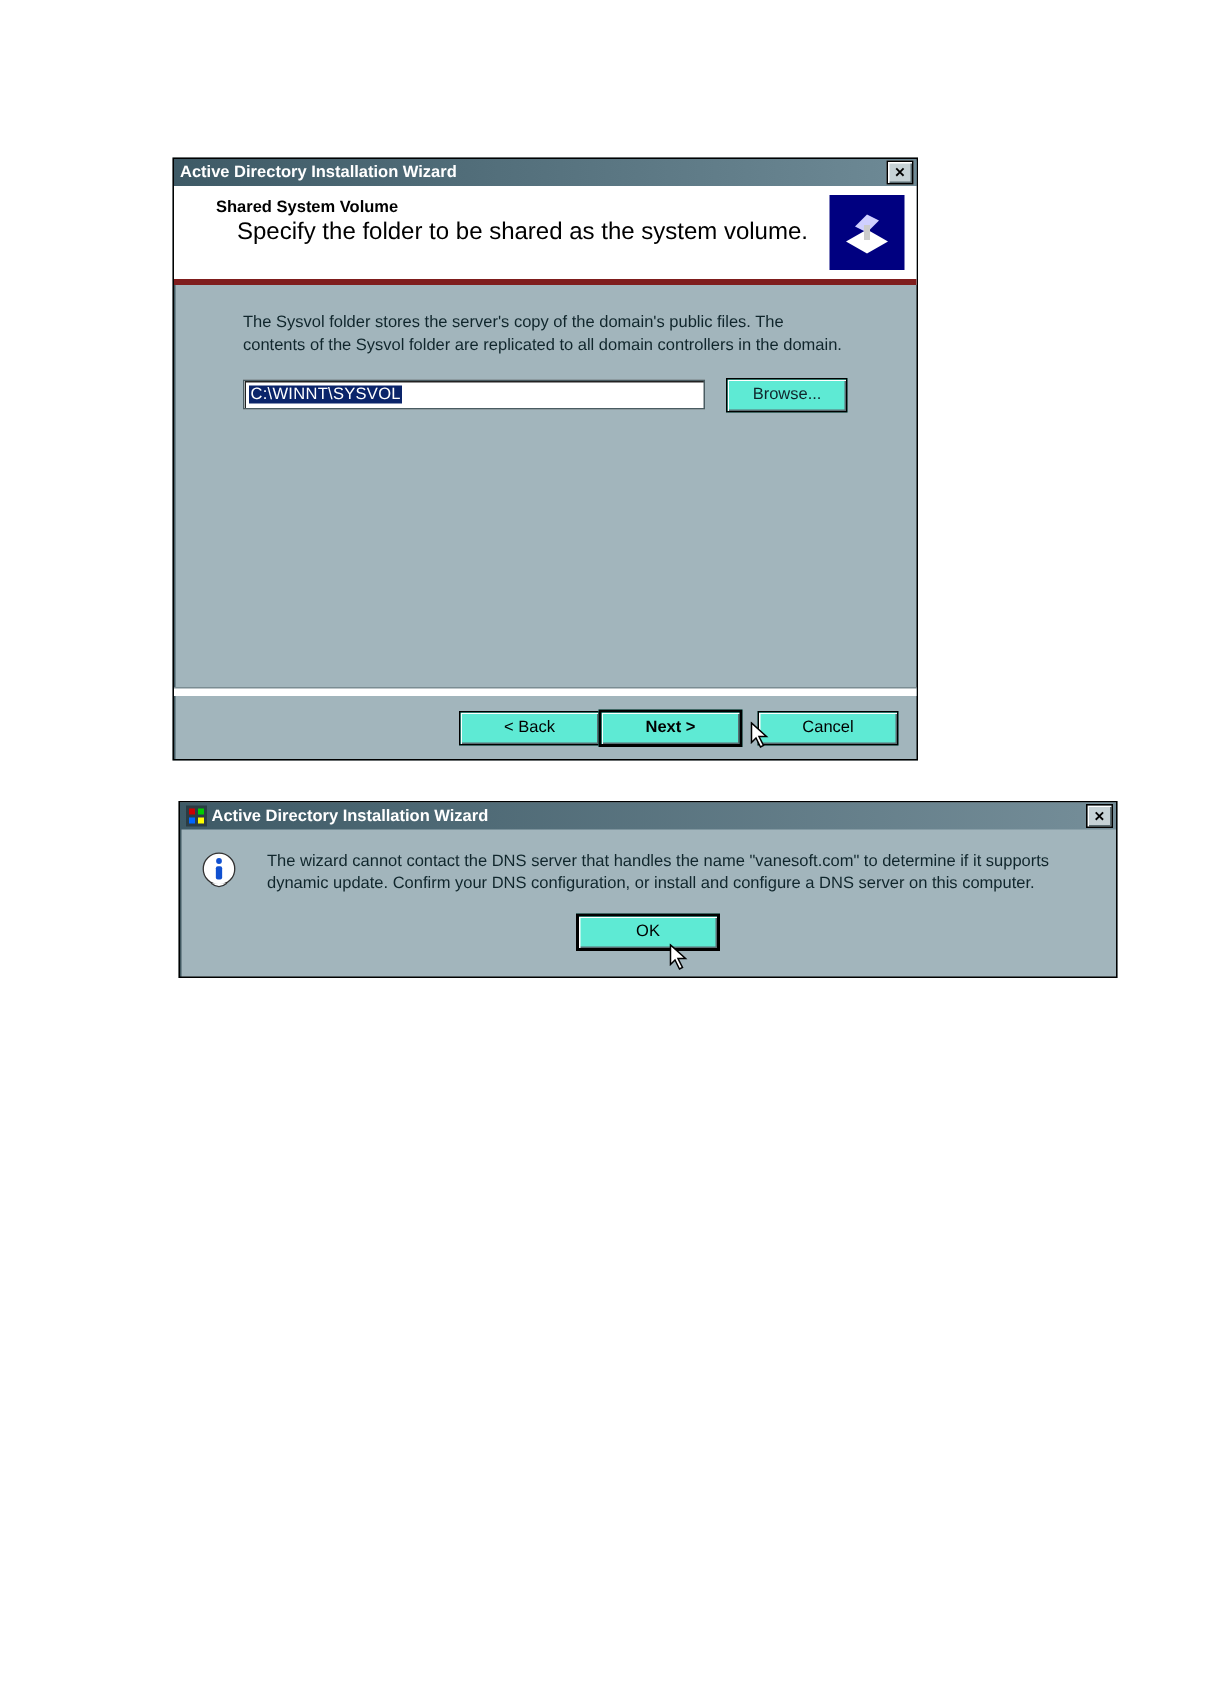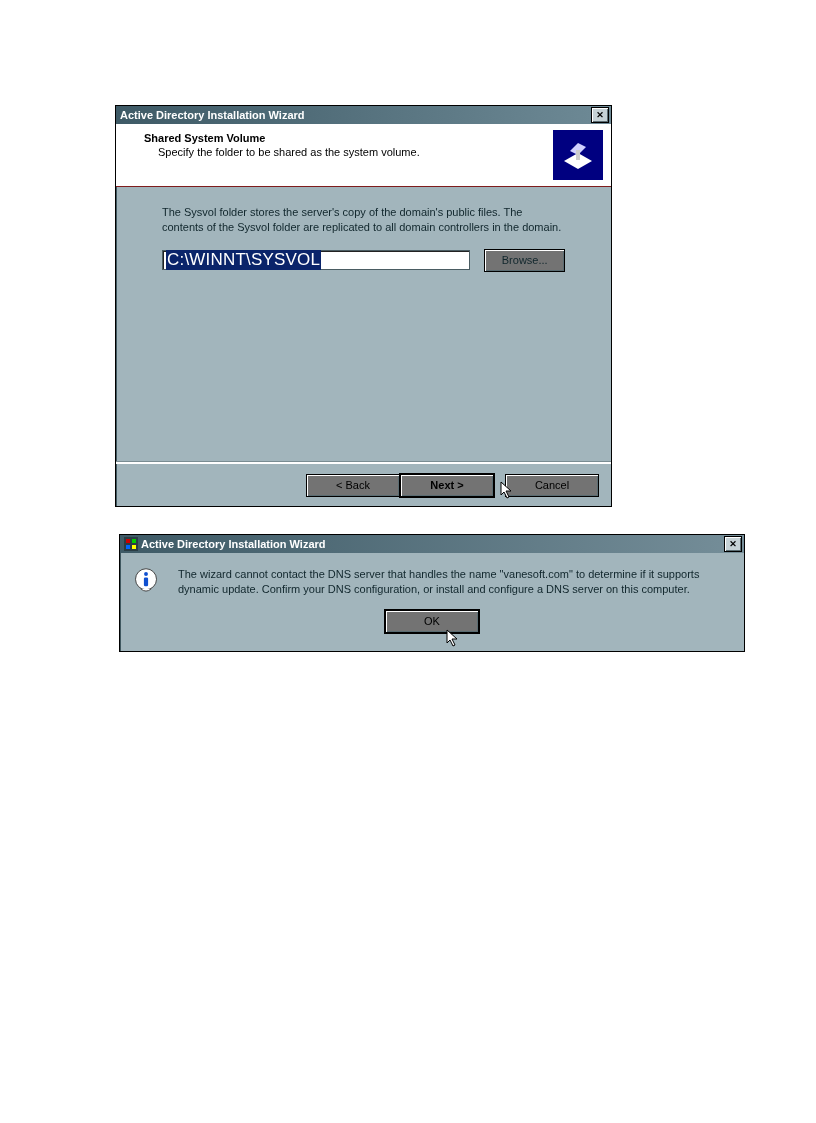--- a/index.html
+++ b/index.html
@@ -59,35 +59,35 @@
     justify-content: center;
     font-size: 9px;
     color: #000;
     font-family: Arial, sans-serif;
     font-weight: bold;
   }
 
   .wizard-header {
     background: #ffffff;
     height: 62px;
-    border-bottom: 1px solid #7f1d1d;
+    border-bottom: 4px solid #7f1d1d;
     position: relative;
     display: flex;
   }
   .wizard-header-left {
     padding: 8px 0 0 28px;
     flex: 1;
   }
   .wizard-header-title {
     font-weight: bold;
     font-size: 11px;
     margin-bottom: 2px;
   }
   .wizard-header-sub {
-    font-size: 11px;
+    font-size: 16px;
     margin-left: 14px;
   }
   .wizard-header-icon {
     width: 50px;
     height: 50px;
     margin: 6px 8px 0 0;
     background: #000080;
     display: flex;
     align-items: center;
     justify-content: center;
@@ -115,43 +115,43 @@
     box-shadow: inset 1px 1px 0 #222;
     padding: 0 3px;
     font-size: 11px;
     display: flex;
     align-items: center;
   }
   .text-input .sel {
     background: #0a246a;
     color: #fff;
     padding: 0 1px;
-    font-size: 17px;
+    font-size: 11px;
     letter-spacing: 0.2px;
   }
   .win-btn {
     height: 21px;
-    background: #737373;
+    background: #5eead4;
     border: 1px solid #000;
     box-shadow: inset 1px 1px 0 #fff, inset -1px -1px 0 #5a6c72;
     font-size: 11px;
     padding: 0 10px;
     display: inline-flex;
     align-items: center;
     justify-content: center;
     cursor: default;
     white-space: nowrap;
   }
   .browse-btn { width: 64px; }
 
   .wizard-footer {
     position: absolute;
     left: 0; right: 0; bottom: 0;
     height: 42px;
-    border-top: 2px solid #ffffff;
+    border-top: 5px solid #ffffff;
     box-shadow: 0 -1px 0 #7a8c92;
     display: flex;
     justify-content: flex-end;
     align-items: center;
     padding-right: 12px;
     gap: 0;
   }
   .wizard-footer .win-btn { width: 72px; }
   .btn-primary {
     border: 2px solid #000;

